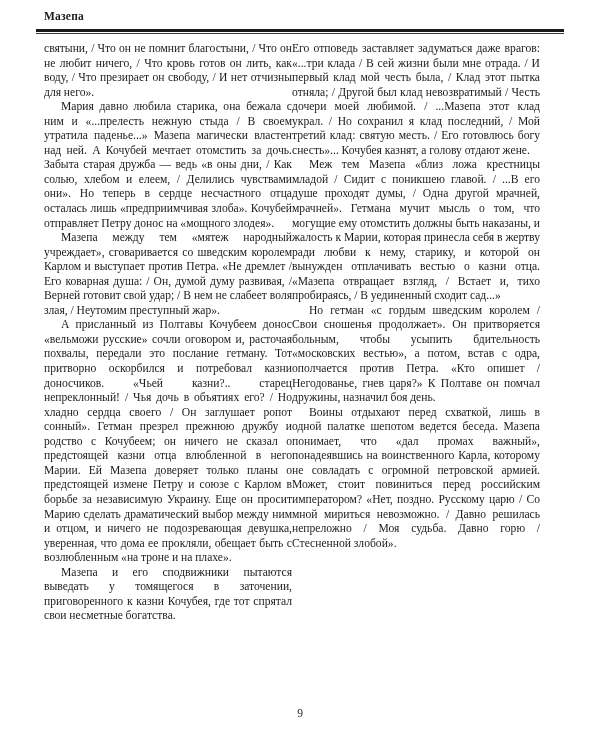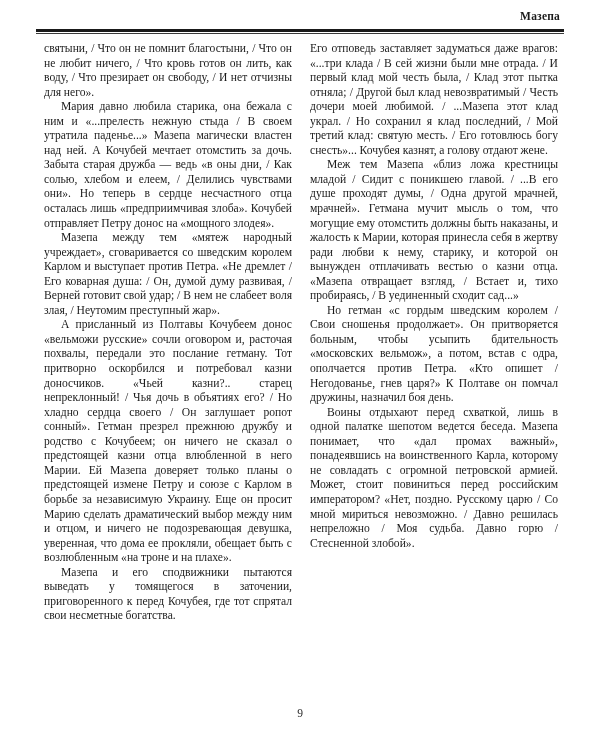--- a/index.html
+++ b/index.html
@@ -21,21 +21,21 @@
     box-sizing: border-box;
     padding: 0;
   }
   
   .running-head {
     position: absolute;
     top: 8px;
     left: 44px;
     right: 40px;
     height: 16px;
-    text-align: right;
+    text-align: left;
     font-size: 11.5px;
     font-weight: bold;
     letter-spacing: 0.2px;
     line-height: 16px;
   }
   .head-rule {
     position: absolute;
     top: 29px;
     left: 36px;
     right: 36px;
@@ -66,21 +66,20 @@
     background: #3a3a3a;
   }
   
   .columns {
     position: absolute;
     top: 42px;
     left: 44px;
     width: 514px;
     height: 650px;
     display: flex;
-    gap: 18px;
   }
   .column {
     width: 248px;
     flex: 0 0 248px;
   }
   .column p {
     margin: 0;
     font-size: 11.6px;
     line-height: 14.55px;
     text-align: justify;
@@ -117,27 +116,27 @@
     <div class="bar-thin"></div>
   </div>
 
   <div class="columns">
 
     <div class="column">
       <p class="no-indent">святыни, / Что он не помнит благостыни, / Что он не любит ничего, / Что кровь готов он лить, как воду, / Что презирает он свободу, / И нет отчизны для него».</p>
       <p>Мария давно любила старика, она бежала с ним и «...прелесть нежную стыда / В своем утратила паденье...» Мазепа магически властен над ней. А Кочубей мечтает отомстить за дочь. Забыта старая дружба — ведь «в оны дни, / Как солью, хлебом и елеем, / Делились чувствами они». Но теперь в сердце несчастного отца осталась лишь «предприимчивая злоба». Кочубей отправляет Петру донос на «мощного злодея».</p>
       <p>Мазепа между тем «мятеж народный учреждает», сговаривается со шведским королем Карлом и выступает против Петра. «Не дремлет / Его коварная душа: / Он, думой думу развивая, / Верней готовит свой удар; / В нем не слабеет воля злая, / Неутомим преступный жар».</p>
       <p>А присланный из Полтавы Кочубеем донос «вельможи русские» сочли оговором и, расточая похвалы, передали это послание гетману. Тот притворно оскорбился и потребовал казни доносчиков. «Чьей казни?.. старец непреклонный! / Чья дочь в объятиях его? / Но хладно сердца своего / Он заглушает ропот сонный». Гетман презрел прежнюю дружбу и родство с Кочубеем; он ничего не сказал о предстоящей казни отца влюбленной в него Марии. Ей Мазепа доверяет только планы о предстоящей измене Петру и союзе с Карлом в борьбе за независимую Украину. Еще он просит Марию сделать драматический выбор между ним и отцом, и ничего не подозревающая девушка, уверенная, что дома ее прокляли, обещает быть с возлюбленным «на троне и на плахе».</p>
-      <p>Мазепа и его сподвижники пытаются выведать у томящегося в заточении, приговоренного к перед Кочубея, где тот спрятал свои несметные богатства.</p>
+      <p>Мазепа и его сподвижники пытаются выведать у томящегося в заточении, приговоренного к казни Кочубея, где тот спрятал свои несметные богатства.</p>
     </div>
 
     <div class="column">
       <p class="no-indent">Его отповедь заставляет задуматься даже врагов: «...три клада / В сей жизни были мне отрада. / И первый клад мой честь была, / Клад этот пытка отняла; / Другой был клад невозвратимый / Честь дочери моей любимой. / ...Мазепа этот клад украл. / Но сохранил я клад последний, / Мой третий клад: святую месть. / Его готовлюсь богу снесть»... Кочубея казнят, а голову отдают жене.</p>
       <p>Меж тем Мазепа «близ ложа крестницы младой / Сидит с поникшею главой. / ...В его душе проходят думы, / Одна другой мрачней, мрачней». Гетмана мучит мысль о том, что могущие ему отомстить должны быть наказаны, и жалость к Марии, которая принесла себя в жертву ради любви к нему, старику, и которой он вынужден отплачивать вестью о казни отца. «Мазепа отвращает взгляд, / Встает и, тихо пробираясь, / В уединенный сходит сад...»</p>
-      <p>Но гетман «с гордым шведским королем / Свои сношенья продолжает». Он притворяется больным, чтобы усыпить бдительность «московских вельмож», а потом, встав с одра, ополчается против Петра. «Кто опишет / Негодованье, гнев царя?» К Полтаве он помчал дружины, назначил боя день.</p>
+      <p>Но гетман «с гордым шведским королем / Свои сношенья продолжает». Он притворяется больным, чтобы усыпить бдительность «московских вестью», а потом, встав с одра, ополчается против Петра. «Кто опишет / Негодованье, гнев царя?» К Полтаве он помчал дружины, назначил боя день.</p>
       <p>Воины отдыхают перед схваткой, лишь в одной палатке шепотом ведется беседа. Мазепа понимает, что «дал промах важный», понадеявшись на воинственного Карла, которому не совладать с огромной петровской армией. Может, стоит повиниться перед российским императором? «Нет, поздно. Русскому царю / Со мной мириться невозможно. / Давно решилась непреложно / Моя судьба. Давно горю / Стесненной злобой».</p>
     </div>
 
   </div>
 
   <div class="folio">9</div>
 
 </div>
 
 </body></html>

